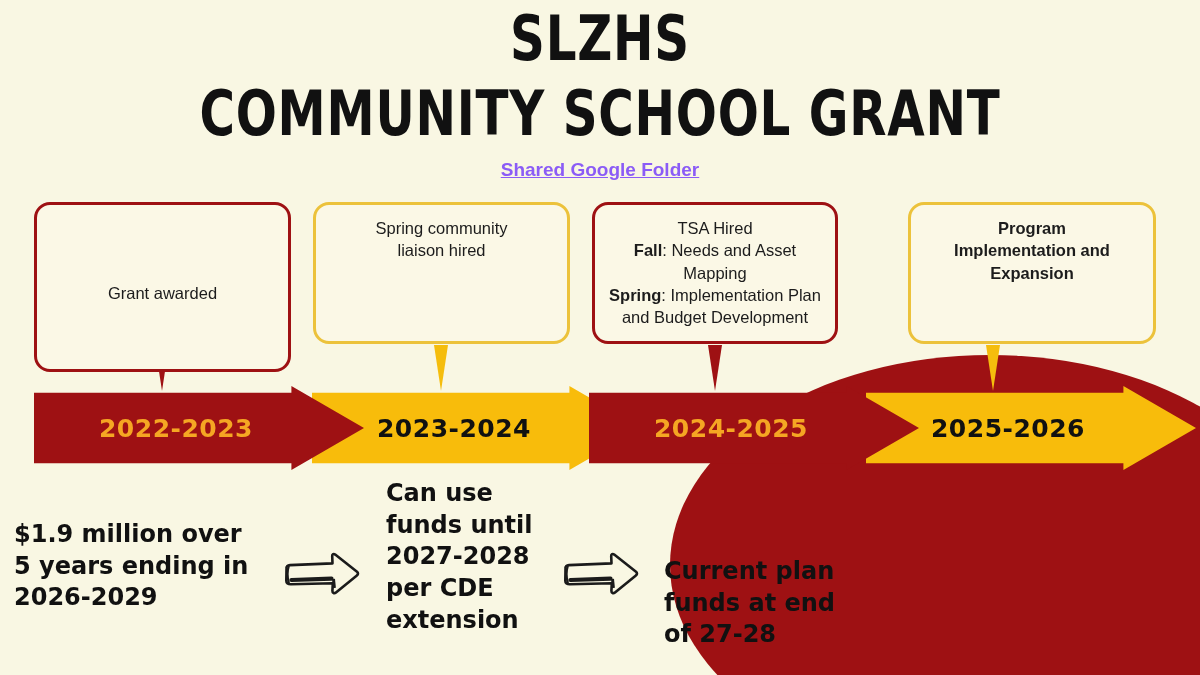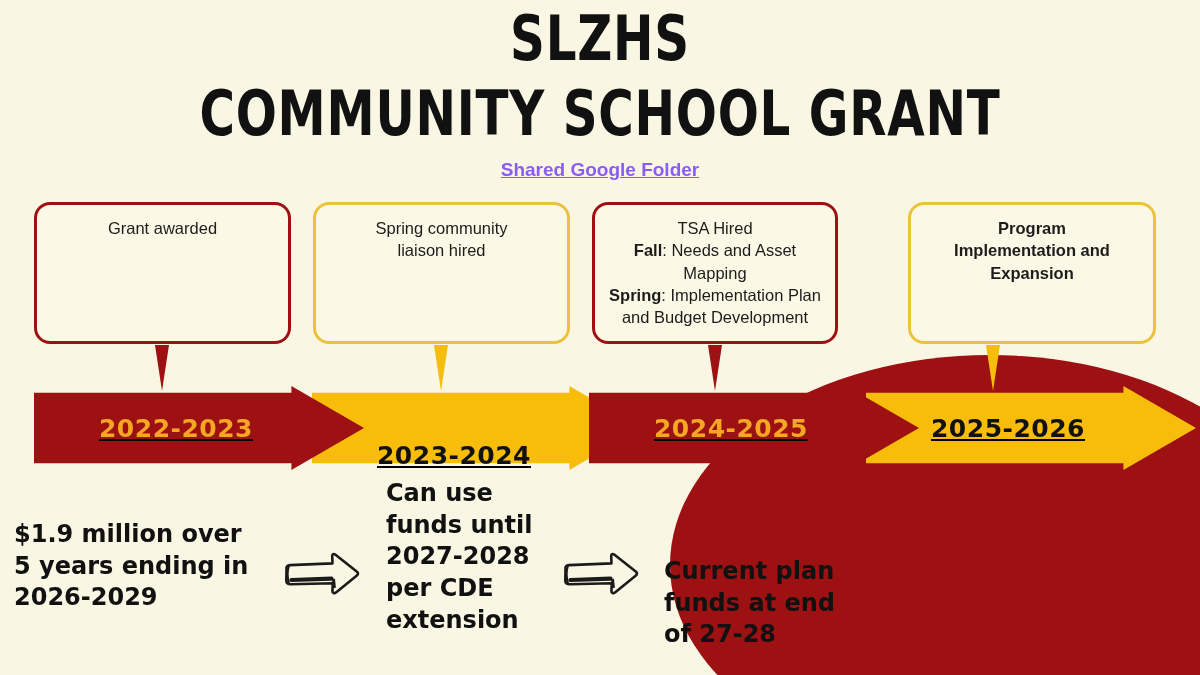--- a/index.html
+++ b/index.html
@@ -129,21 +129,20 @@
     height: 90px;
     z-index: 2;
   }
   .tl-arrow {
     position: absolute;
     top: 0;
     height: 84px;
     display: flex;
     align-items: center;
     justify-content: center;
-    text-decoration: underline;
   }
   .tl-arrow .shape {
     position: absolute;
     inset: 0;
     background: #9E1113;
     -webkit-clip-path: polygon(0 8%, 78% 8%, 78% 0%, 100% 50%, 78% 100%, 78% 92%, 0 92%);
     clip-path: polygon(0 8%, 78% 8%, 78% 0%, 100% 50%, 78% 100%, 78% 92%, 0 92%);
   }
   .tl-arrow.gold .shape { background: #F8BC0B; }
   .tl-arrow .tl-label {
@@ -190,21 +189,21 @@
   <div class="corner-blob"></div>
 
   <div class="title-wrap">
     <div class="title-line1">SLZHS</div>
     <div class="title-line2">COMMUNITY SCHOOL GRANT</div>
     <div class="subtitle-link">Shared Google Folder</div>
   </div>
 
   <div class="boxes-layer">
 
-    <div class="phase-box" style="left:34px; top:4px; width:257px; height:142px;">
+    <div class="phase-box" style="left:34px; top:4px; width:257px; height:170px;align-items:center;">
       <span class="bx-text">Grant awarded</span>
     </div>
 
     <div class="phase-box gold" style="left:313px; top:4px; width:257px; height:142px;">
       <span class="bx-text">Spring community
 liaison hired</span>
     </div>
 
     <div class="phase-box" style="left:592px; top:4px; width:246px; height:142px;">
       <span class="bx-text">TSA Hired<br><b>Fall</b>: Needs and Asset Mapping<br><b>Spring</b>: Implementation Plan and Budget Development</span>
@@ -225,21 +224,21 @@
     </div>
   <div class="stem" style="left:708px; top:345px;">
       <i></i>
     </div>
   <div class="stem gold" style="left:986px; top:345px;">
       <i></i>
     </div>
 
   <div class="arrow-band">
 
-    <div class="tl-arrow gold" style="left:312px; width:330px; z-index:1;align-items:flex-end;">
+    <div class="tl-arrow gold" style="left:312px; width:330px; z-index:1;">
       <div class="shape"></div>
       <span class="tl-label">2023-2024</span>
     </div>
 
     <div class="tl-arrow gold" style="left:866px; width:330px; z-index:1;align-items:center;">
       <div class="shape"></div>
       <span class="tl-label">2025-2026</span>
     </div>
 
     <div class="tl-arrow" style="left:34px; width:330px; z-index:2;">

